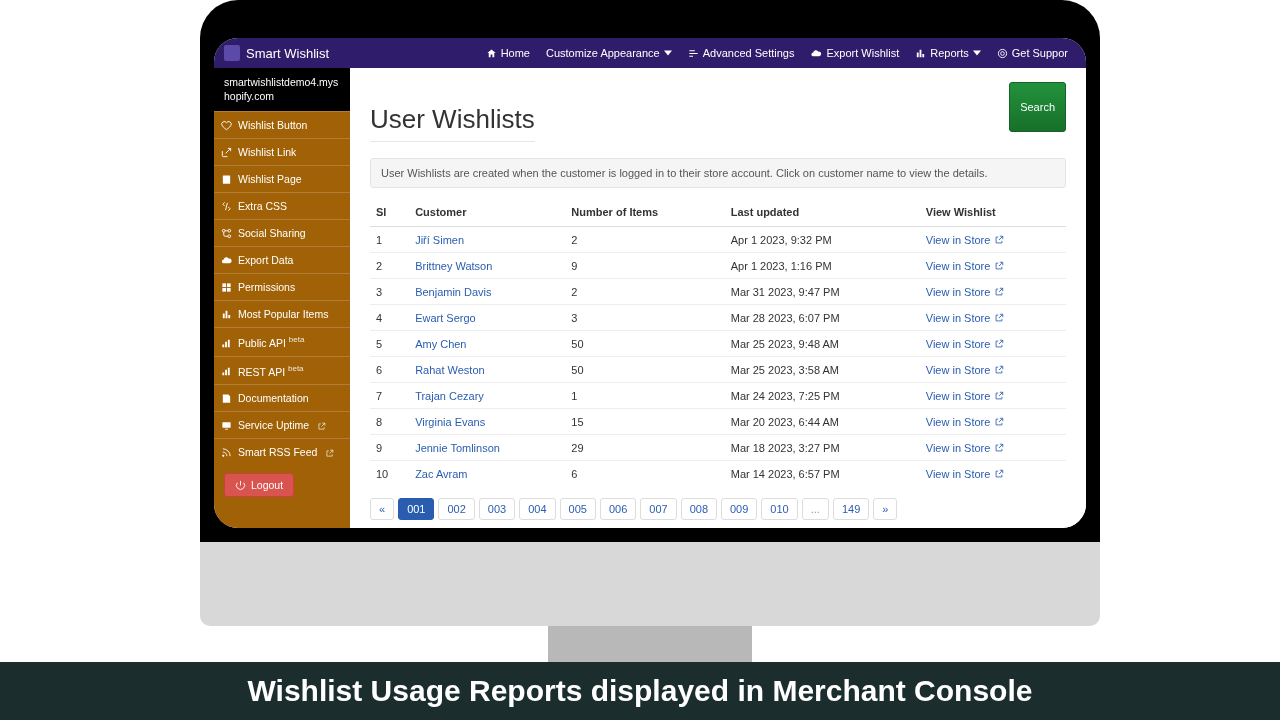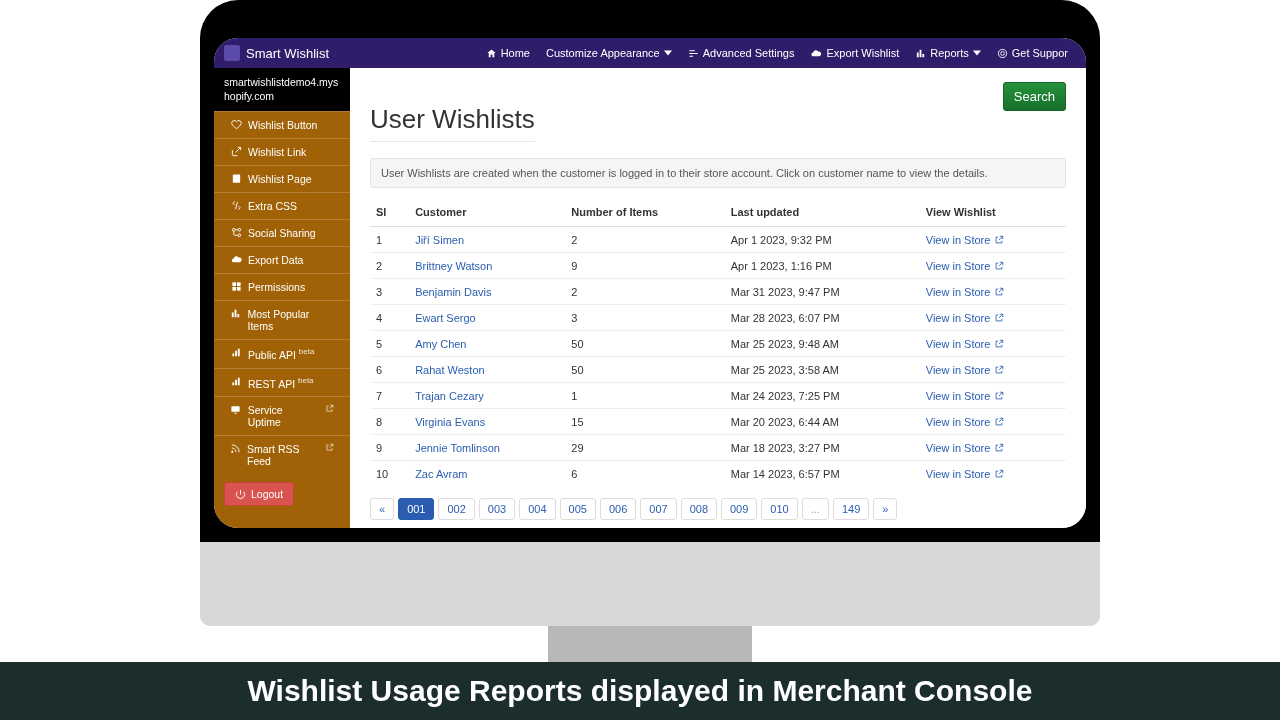--- a/index.html
+++ b/index.html
@@ -44,22 +44,22 @@
   .body-row { display: flex; height: calc(100% - 30px); }
   .sidebar {
     width: 136px; background: #a16207; color: #fff; display: flex; flex-direction: column;
     font-size: 10.5px;
   }
   .domain-box {
     background: #000; color: #fff; padding: 8px 10px; font-size: 10.5px; word-break: break-all;
     line-height: 1.3;
   }
   .side-item {
-    padding: 7px 16px; border-top: 1px solid rgba(255,255,255,0.18); cursor: pointer;
-    display: flex; align-items: flex-start; gap: 6px;
+    padding: 7px 6px; border-top: 1px solid rgba(255,255,255,0.18); cursor: pointer;
+    display: flex; align-items: flex-end; gap: 6px;
   }
   .side-item .si-icon { width: 12px; display: inline-flex; justify-content: center; }
   .side-item .beta { font-size: 8px; vertical-align: super; opacity: 0.85; }
   .side-item .ext { font-size: 9px; opacity: 0.85; margin-left: 2px; }
   .logout-wrap { padding: 8px 10px; }
   .logout-btn {
     background: #d9534f; color: #fff; border: 1px solid #c9423e; border-radius: 3px;
     padding: 5px 10px; font-size: 10.5px; cursor: pointer; display: inline-flex; gap: 5px; align-items: flex-end;
   }
 
@@ -67,21 +67,21 @@
     flex: 1; background: #fff; padding: 14px 20px 10px 20px; overflow: hidden; position: relative;
   }
   .main-head { display: flex; align-items: flex-start; justify-content: space-between; }
   .page-title { font-size: 26px; font-weight: 400; color: #333; padding-bottom: 6px; border-bottom: 1px solid #e6e6e6; display: inline-block; margin-top: 22px; }
   .search-row { display: flex; gap: 6px; align-items: center; }
   .search-input {
     border: 1px solid #ccc; border-radius: 3px; padding: 6px 8px; font-size: 11px; width: 190px; color: #555;
   }
   .search-btn {
     background: #1e7e34; background-image: linear-gradient(#23923c, #17702a); color: #fff;
-    border: 1px solid #156328; border-radius: 3px; padding: 6px 10px; font-size: 13px; cursor: pointer;
+    border: 1px solid #156328; border-radius: 3px; padding: 18px 10px; font-size: 11px; cursor: pointer;
   }
 
   .info-banner {
     background: #f5f5f5; border: 1px solid #e3e3e3; border-radius: 3px;
     padding: 8px 10px; font-size: 11px; color: #555; margin-top: 16px;
   }
 
   table.data { width: 100%; border-collapse: collapse; margin-top: 10px; font-size: 11px; }
   table.data th { text-align: left; font-weight: 700; padding: 8px 6px; border-bottom: 1px solid #ddd; }
   table.data td { padding: 6.5px 6px; border-top: 1px solid #eee; vertical-align: middle; }
@@ -249,20 +249,28 @@
                   </span>
                   <span>Public API <span class="beta">beta</span></span>
                 </div>
                 <div class="side-item">
                   <span class="si-icon">
                     <svg width="11" height="11" viewBox="0 0 24 24" fill="#fff">
                       <path d="M3 20h4v-6H3zm6 0h4V8H9zm6 0h4V4h-4z"></path>
                     </svg>
                   </span>
                   <span>REST API <span class="beta">beta</span></span>
+                </div>
+                <div class="side-item">
+                  <span class="si-icon">
+                    <svg width="11" height="11" viewBox="0 0 24 24" fill="#fff">
+                      <path d="M4 3h12l4 4v14H4z"></path>
+                    </svg>
+                  </span>
+                  <span>Documentation</span>
                 </div>
                 <div class="side-item">
                   <span class="si-icon">
                     <svg width="11" height="11" viewBox="0 0 24 24" fill="#fff">
                       <rect x="3" y="5" width="18" height="12" rx="1"></rect>
                       <rect x="9" y="19" width="6" height="2"></rect>
                     </svg>
                   </span>
                   <span>Service Uptime</span>
                   <span class="ext">

